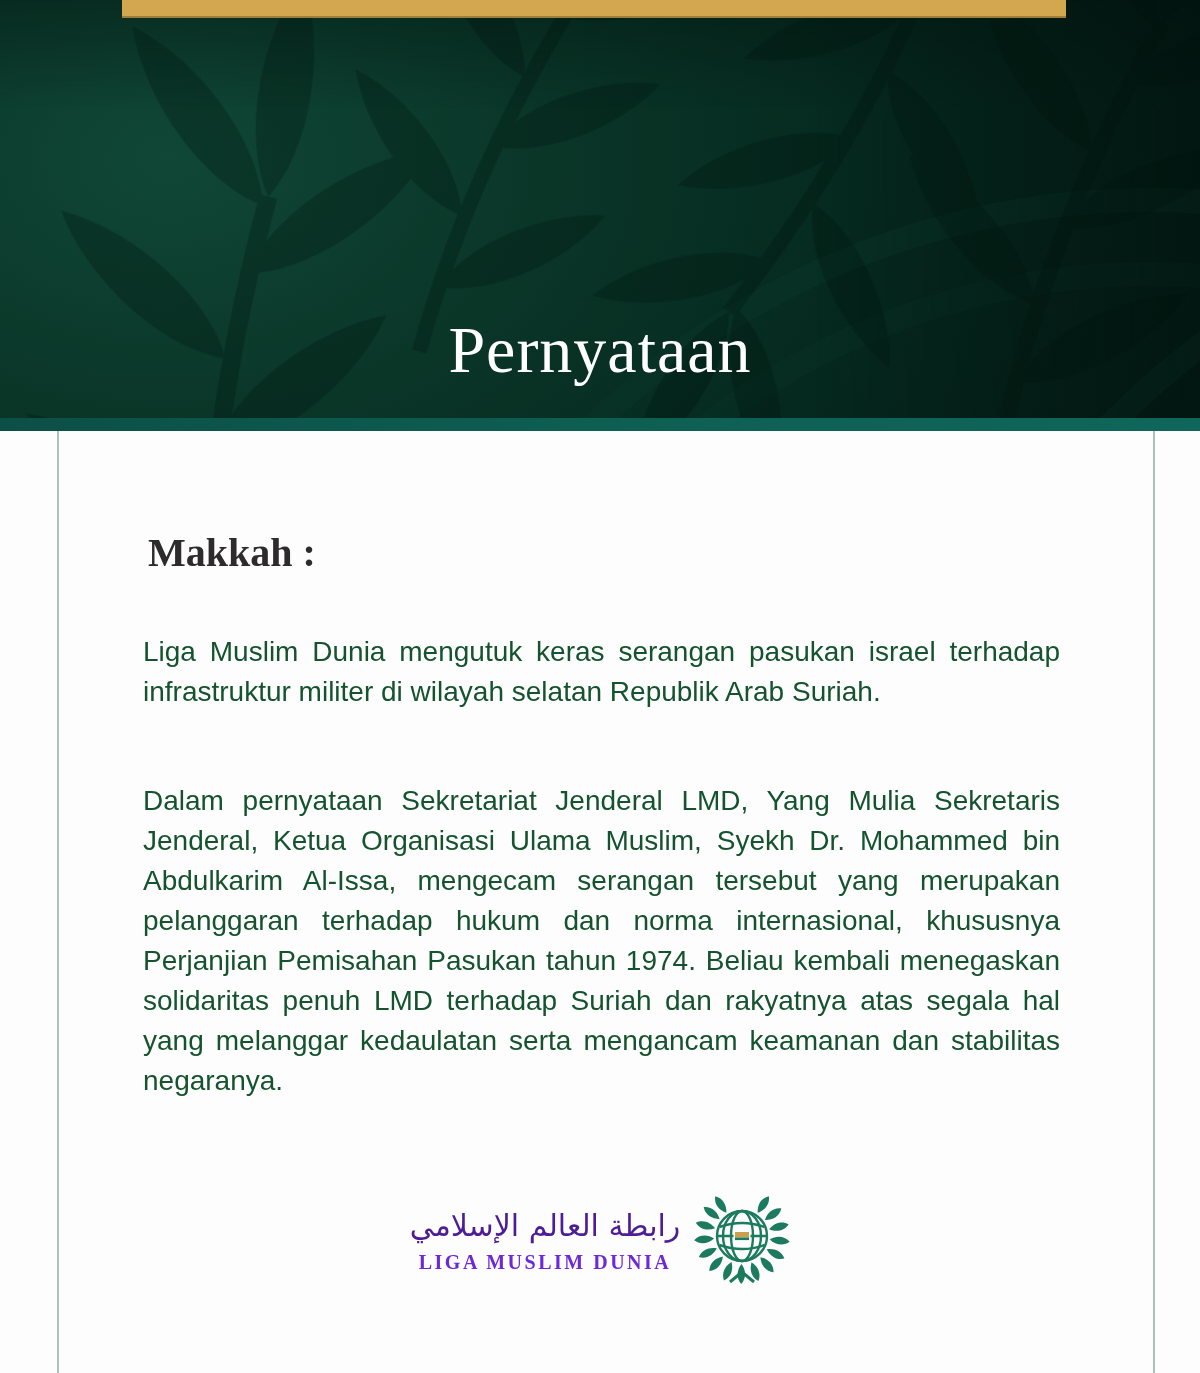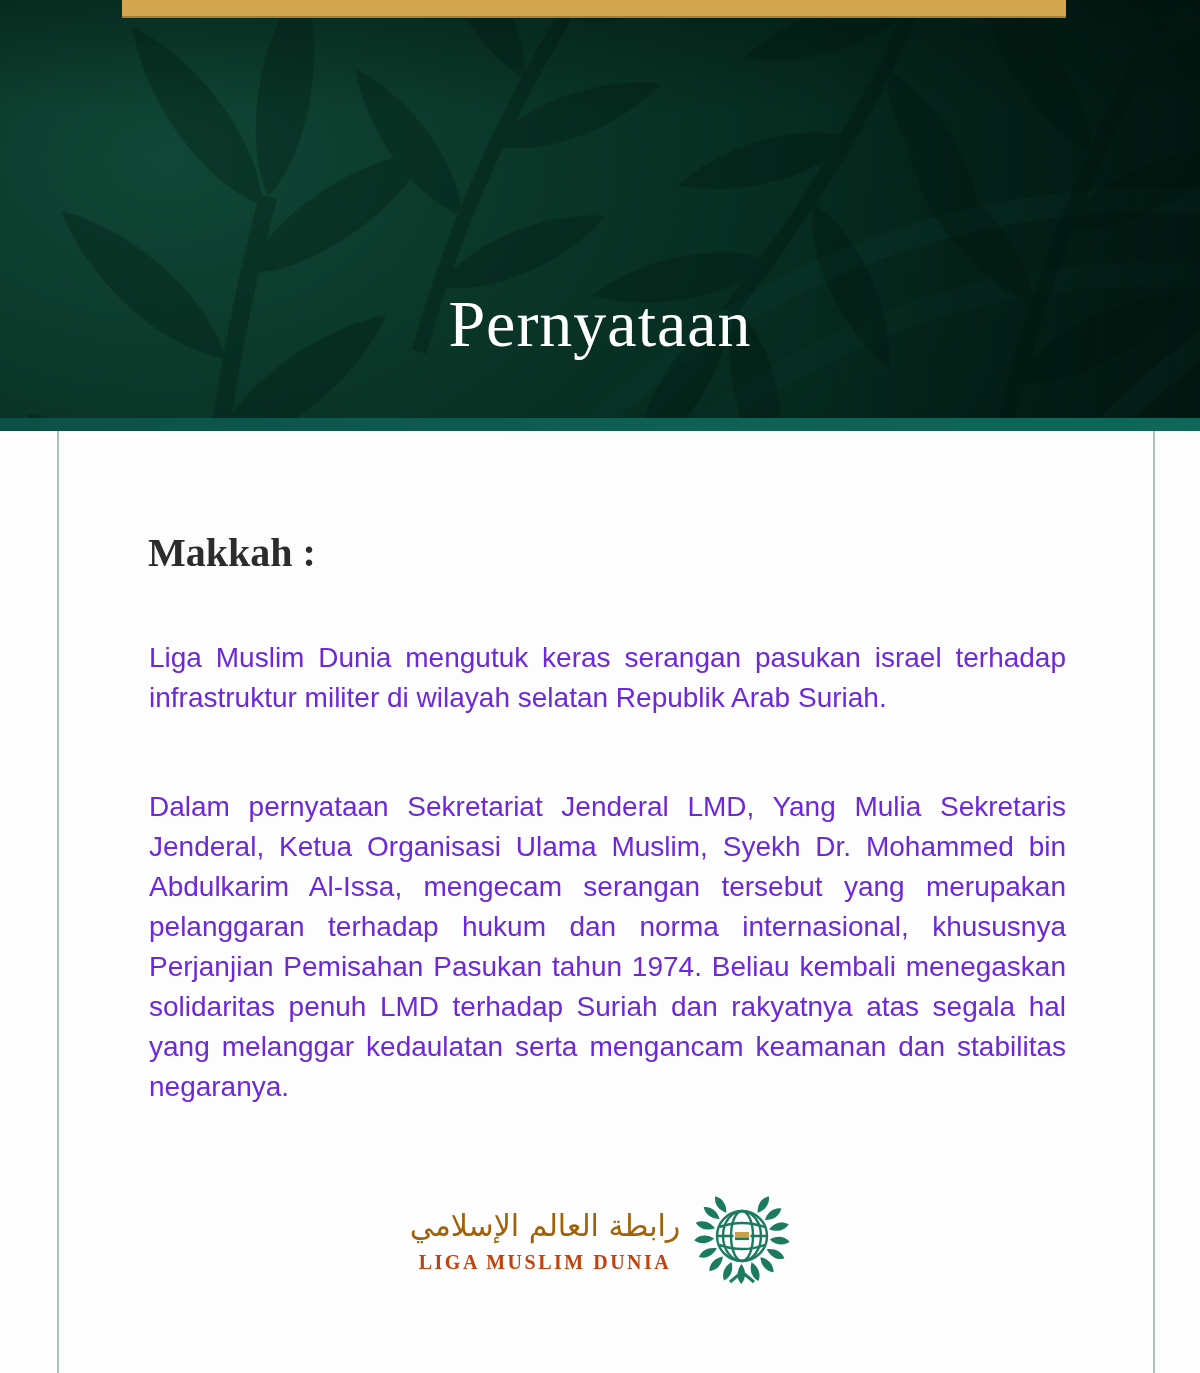--- a/index.html
+++ b/index.html
@@ -24,62 +24,62 @@
     background:
       linear-gradient(to right, rgba(0,0,0,0) 68%, rgba(2,16,12,.55) 100%),
       linear-gradient(to bottom, rgba(2,18,13,.38) 0%, rgba(0,0,0,0) 26%);
   }
   .header-art{position:absolute;top:0;left:0;}
   .gold-bar{
     position:absolute;top:0;left:122px;width:944px;height:16px;
     background:#d2a74f;border-bottom:2px solid #9f7d3a;z-index:3;
   }
   .page-title{
-    position:absolute;top:291px;left:0;width:100%;margin:0;z-index:4;
+    position:absolute;top:317px;left:0;width:100%;margin:0;z-index:4;
     text-align:center;color:#ffffff;
     font-family:"Liberation Serif", serif;font-weight:400;
     font-size:66px;line-height:66px;letter-spacing:1px;
   }
   .teal-band{
     position:absolute;top:418px;left:0;width:1200px;height:13px;z-index:4;
     background:linear-gradient(90deg,#0c4f46 0%, #0e6053 55%, #0f665a 100%);
   }
 
   
   .rule{position:absolute;top:431px;bottom:0;width:2px;background:#a9c3bc;z-index:2;}
   .rule-left{left:57px;}
   .rule-right{left:1153px;}
 
   .makkah{
     position:absolute;top:533px;left:148px;margin:0;z-index:2;
     font-family:"Liberation Serif", serif;font-weight:700;
     font-size:40px;line-height:40px;color:#2d2b2c;
   }
   .para{
-    position:absolute;left:141px;width:917px;margin:8px;z-index:2;
-    font-size:28px;line-height:40px;color:#6d28d9;
+    position:absolute;left:141px;width:917px;margin:2px;z-index:2;
+    font-size:28px;line-height:40px;color:#14532d;
     text-align:justify;text-align-last:left;
   }
   .para-1{top:630px;}
   .para-2{top:779px;}
 
   
   .logo-row{
     position:absolute;top:1188px;left:0;width:100%;z-index:2;
     display:flex;justify-content:center;align-items:center;gap:14px;
   }
   .logo-text{display:flex;flex-direction:column;align-items:center;}
   .logo-arabic{
     font-family:"DejaVu Sans", sans-serif;
-    font-size:30px;line-height:40px;color:#a16207;direction:rtl;white-space:nowrap;
+    font-size:30px;line-height:40px;color:#4c1d95;direction:rtl;white-space:nowrap;
   }
   .logo-latin{
     margin-top:5px;
     font-family:"Liberation Serif", serif;font-weight:700;
-    font-size:20px;line-height:22px;letter-spacing:2.5px;color:#c2410c;white-space:nowrap;text-align:right;
+    font-size:20px;line-height:22px;letter-spacing:2.5px;color:#6d28d9;white-space:nowrap;text-align:right;
   }
 </style>
 </head>
 <body>
 
 <div class="canvas">
 
   <header class="header">
     <svg class="header-art" width="1200" height="418" viewBox="0 0 1200 418" aria-hidden="true">
       <defs>

